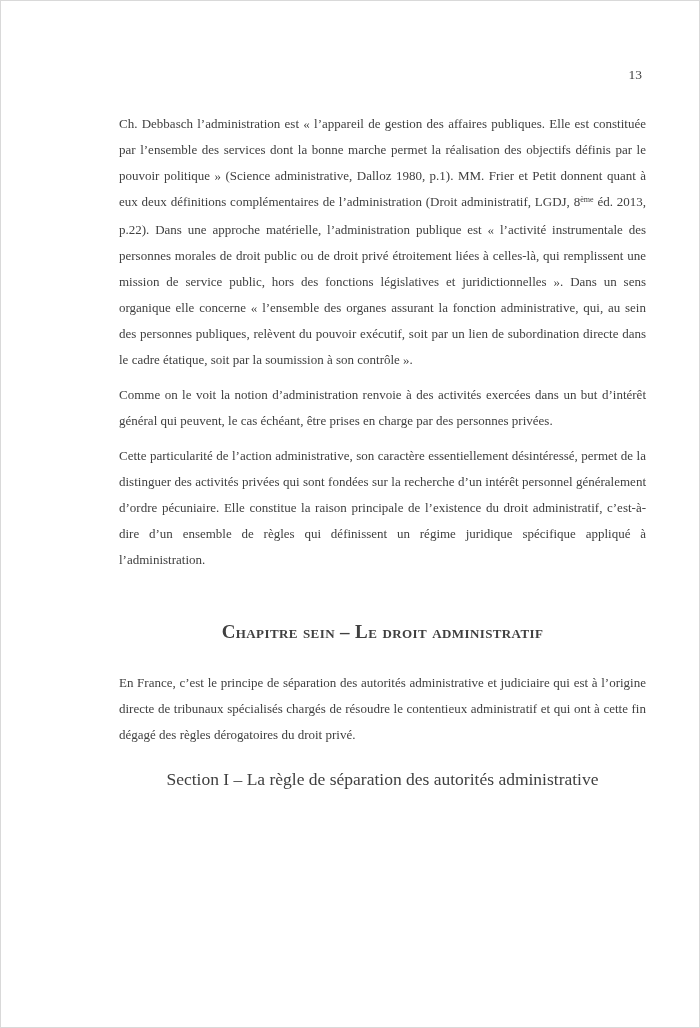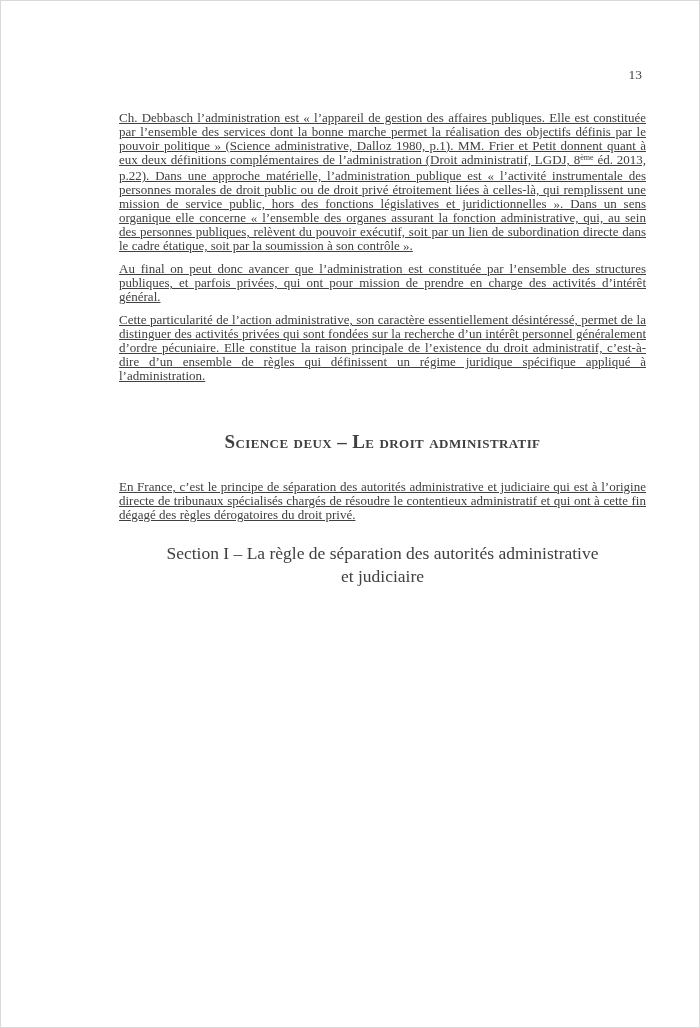--- a/index.html
+++ b/index.html
@@ -23,24 +23,23 @@
     padding: 66px 53px 0 118px;
   }
   .page-number {
     text-align: right;
     font-size: 13.5px;
     line-height: 16px;
     margin: 0 4px 28px 0;
   }
   .body-p {
     font-size: 13px;
-    line-height: 14px;
+    line-height: 26px;
     text-align: justify;
     margin: 0 0 9px 0;
-    text-decoration: underline;
   }
   .sup {
     font-size: 0.62em;
     position: relative;
     top: -0.45em;
   }
   .chapter-heading {
     text-align: center;
     font-variant: small-caps;
     font-weight: bold;
@@ -70,31 +69,30 @@
 </head>
 <body>
 
 <div class="page">
   <div class="content">
 
     <div class="page-number">13</div>
 
     <p class="body-p"><span>Ch. Debbasch l’administration est « l’appareil de gestion des affaires publiques. Elle est constituée par l’ensemble des services dont la bonne marche permet la réalisation des objectifs définis par le pouvoir politique » (Science administrative, Dalloz 1980, p.1). MM. Frier et Petit donnent quant à eux deux définitions complémentaires de l’administration (Droit administratif, LGDJ, 8</span><span class="sup">ème</span><span> éd. 2013, p.22). Dans une approche matérielle, l’administration publique est « l’activité instrumentale des personnes morales de droit public ou de droit privé étroitement liées à celles-là, qui remplissent une mission de service public, hors des fonctions législatives et juridictionnelles ». Dans un sens organique elle concerne « l’ensemble des organes assurant la fonction administrative, qui, au sein des personnes publiques, relèvent du pouvoir exécutif, soit par un lien de subordination directe dans le cadre étatique, soit par la soumission à son contrôle ».</span></p>
 
+    <p class="body-p">Comme on le voit la notion d’administration renvoie à des activités exercées dans un but d’intérêt général qui peuvent, le cas échéant, être prises en charge par des personnes privées.</p>
 
-    <p class="body-p">Au final on peut donc avancer que l’administration est constituée par l’ensemble des structures publiques, et parfois privées, qui ont pour mission de prendre en charge des activités d’intérêt général.</p>
 
     <p class="body-p">Cette particularité de l’action administrative, son caractère essentiellement désintéressé, permet de la distinguer des activités privées qui sont fondées sur la recherche d’un intérêt personnel généralement d’ordre pécuniaire. Elle constitue la raison principale de l’existence du droit administratif, c’est-à-dire d’un ensemble de règles qui définissent un régime juridique spécifique appliqué à l’administration.</p>
 
-    <h1 class="chapter-heading">Science deux – Le droit administratif</h1>
+    <h1 class="chapter-heading">Chapitre sein – Le droit administratif</h1>
 
     <p class="body-p">En France, c’est le principe de séparation des autorités administrative et judiciaire qui est à l’origine directe de tribunaux spécialisés chargés de résoudre le contentieux administratif et qui ont à cette fin dégagé des règles dérogatoires du droit privé.</p>
 
     <h2 class="section-heading">
         <span class="hline">Section I – La règle de séparation des autorités administrative</span>
-        <span class="hline">et judiciaire</span>
       </h2>
 
 
 
 
   </div>
 </div>
 
 </body></html>

